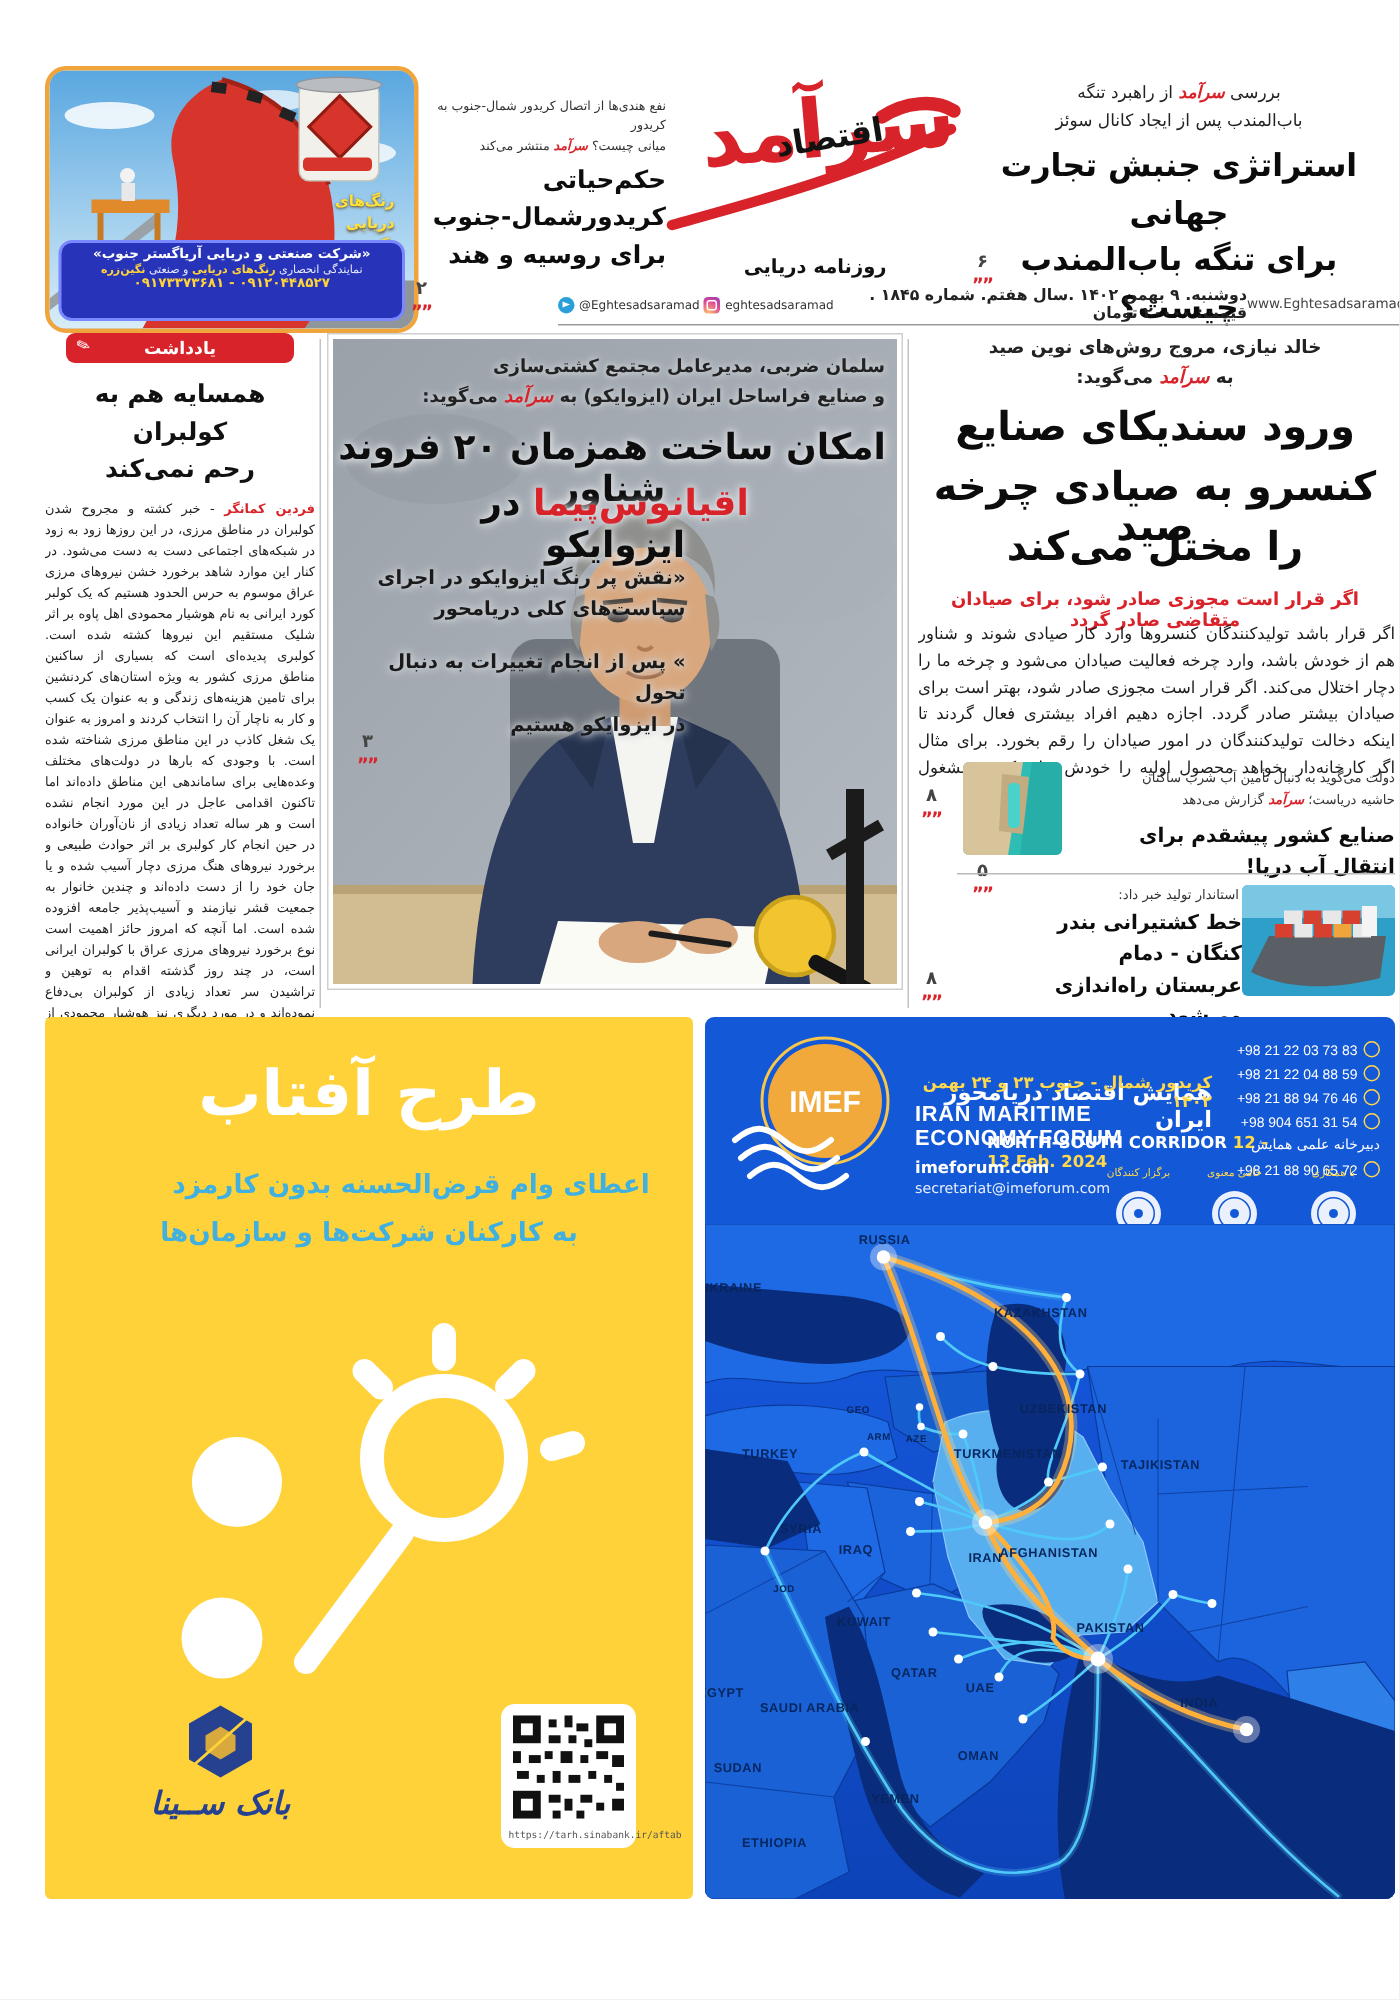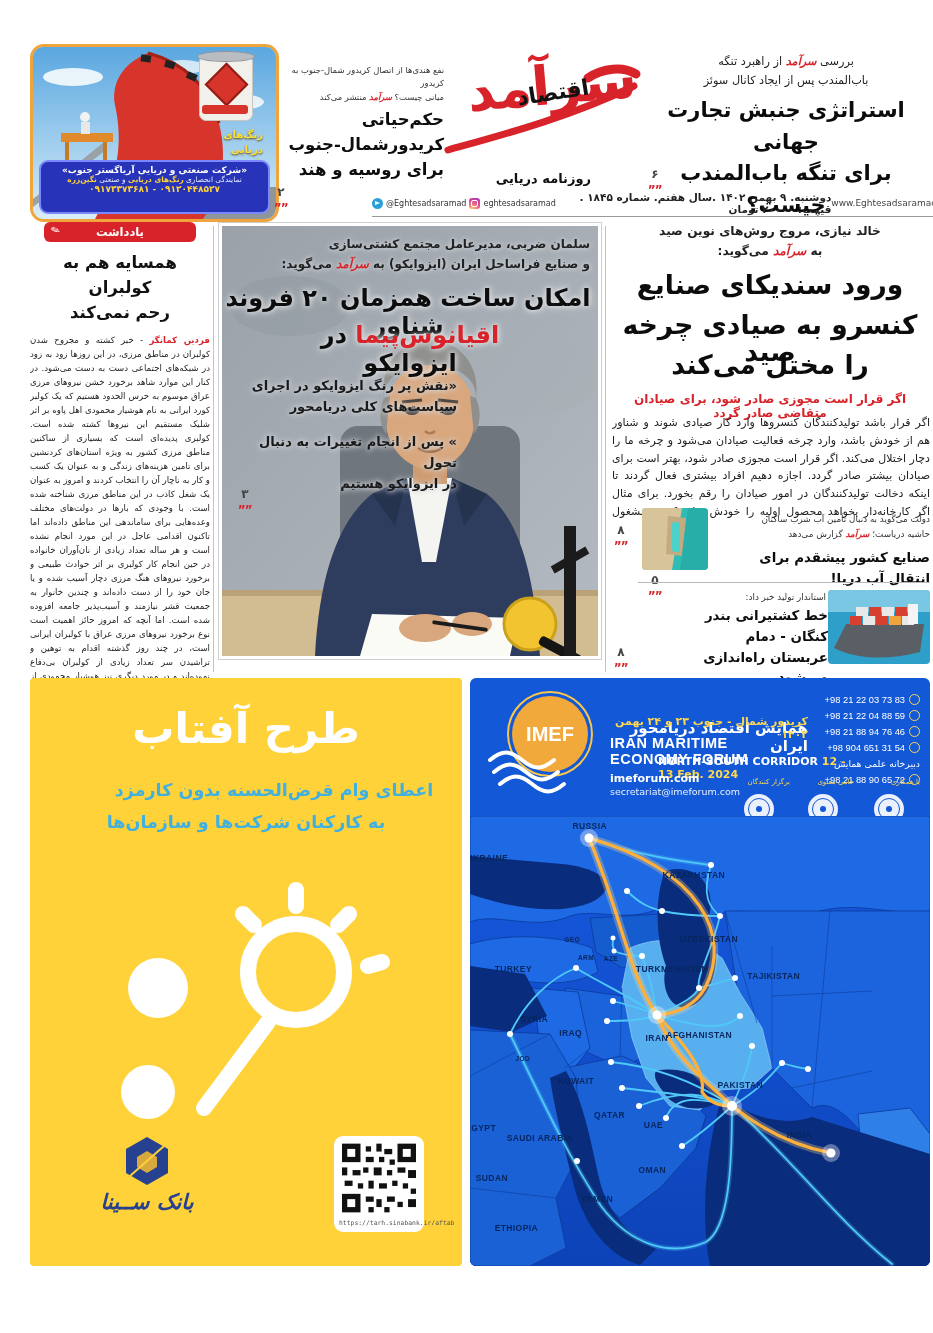--- a/index.html
+++ b/index.html
@@ -63,21 +63,21 @@
   .imef-fa-s{font-size:11px;font-weight:bold;color:#ffd84d;}
   .imef-en-t{font-size:14.5px;font-weight:bold;color:#fff;letter-spacing:.5px;direction:ltr;text-align:left;
              font-family:"Liberation Sans",sans-serif;}
   .imef-en-s{font-size:11px;font-weight:bold;color:#fff;direction:ltr;text-align:left;}
   .imef-en-s .date{color:#ffd84d;}
   .imef-web{font-size:11px;font-weight:bold;color:#fff;direction:ltr;text-align:left;}
   .imef-web .mail{font-size:9.5px;font-weight:normal;color:#e8f0ff;}
   .ph-row{display:flex;align-items:center;gap:4px;direction:ltr;justify-content:flex-end;
           font-size:9.3px;color:#fff;font-family:"Liberation Sans",sans-serif;}
   .ph-ic{width:9px;height:9px;border-radius:50%;border:1.6px solid #ffd84d;display:inline-block;flex:0 0 auto;}
-  .p-label{font-size:7px;color:#ffd84d;text-align:right;}
+  .p-label{font-size:7px;color:#ffd84d;text-align:center;}
   .plogo{position:absolute;width:30px;height:30px;border-radius:50%;background:#f4f7ff;opacity:.96;}
   .plogo:before{content:"";position:absolute;inset:4px;border:1.6px solid #1358d6;border-radius:50%;}
   .plogo:after{content:"";position:absolute;left:12px;top:12px;width:6px;height:6px;background:#1358d6;border-radius:50%;}
   .plogo-cap{position:absolute;width:40px;height:3px;background:rgba(255,255,255,.75);border-radius:2px;}
   
   .paint-ad{border:3px solid #f0a43c;border-radius:14px;overflow:hidden;background:#bfe0f5;}
   .paint-blue{position:absolute;left:6px;right:6px;bottom:5px;height:47px;background:#2733b8;
               border:2px solid #7b87ff;border-radius:9px;color:#fff;text-align:center;padding-top:3px;}
   .paint-l1{font-size:9px;font-weight:bold;color:#fff;}
   .paint-l2{font-size:7.4px;color:#e8ecff;}

